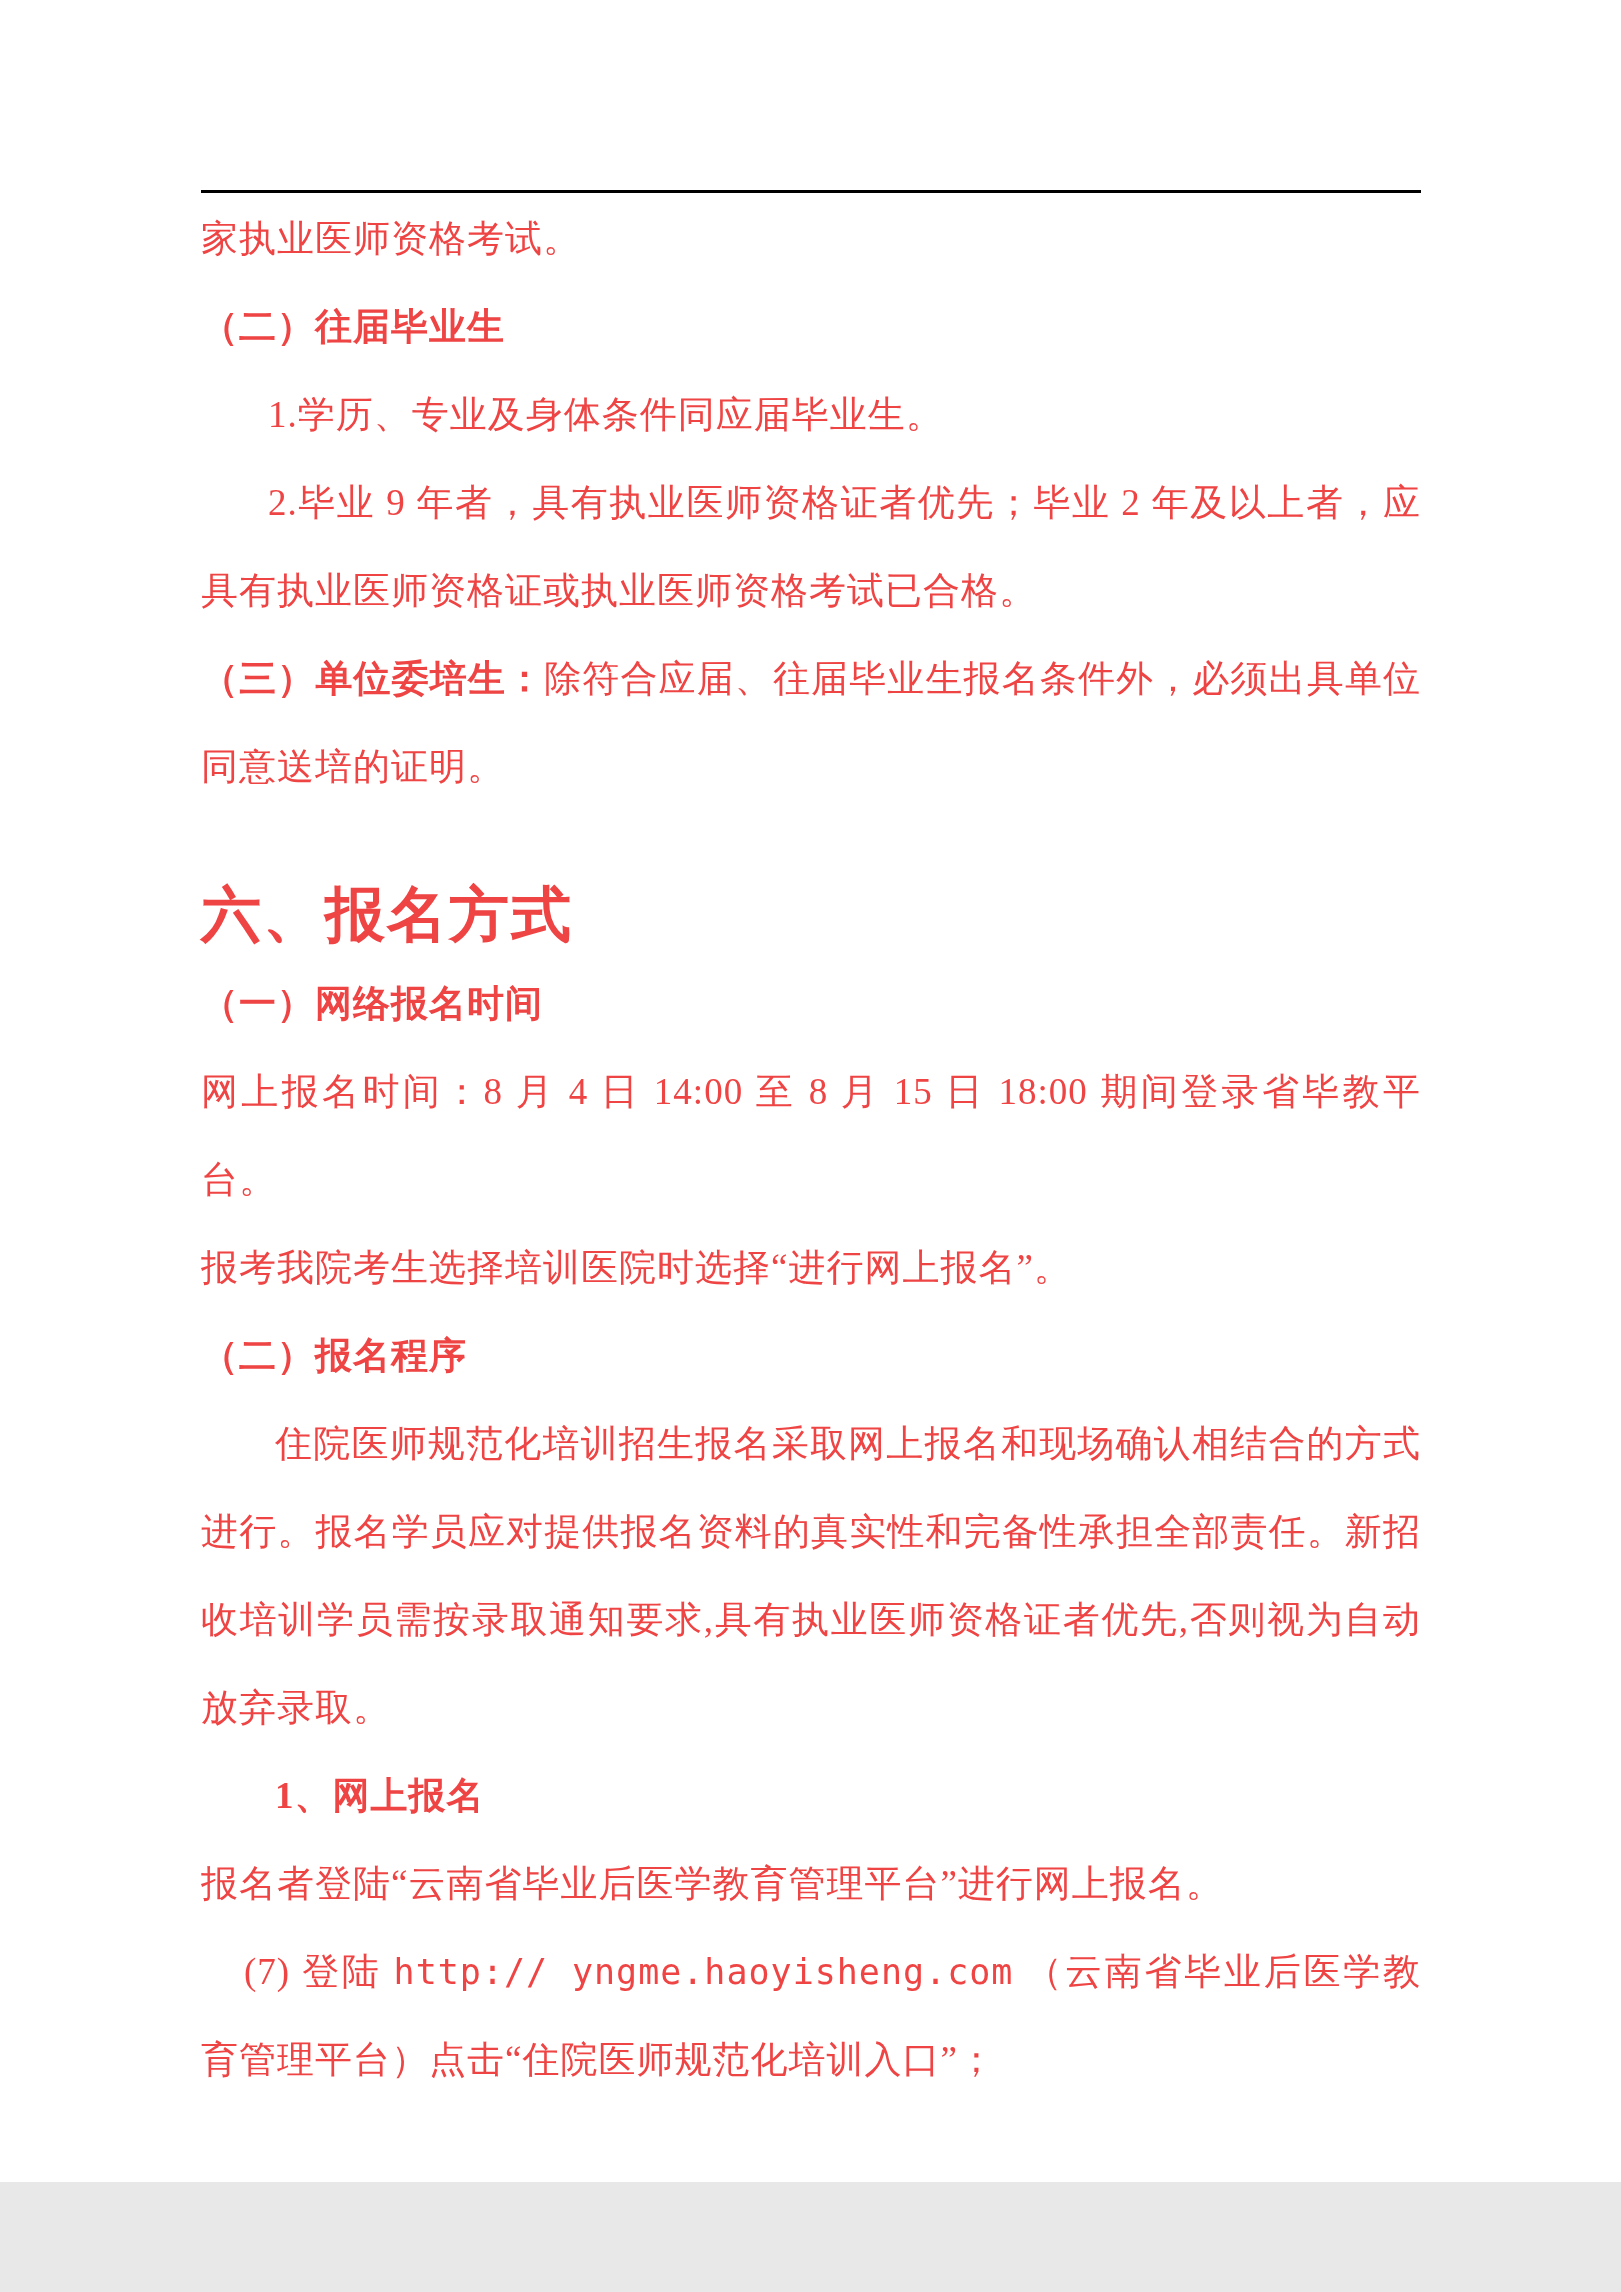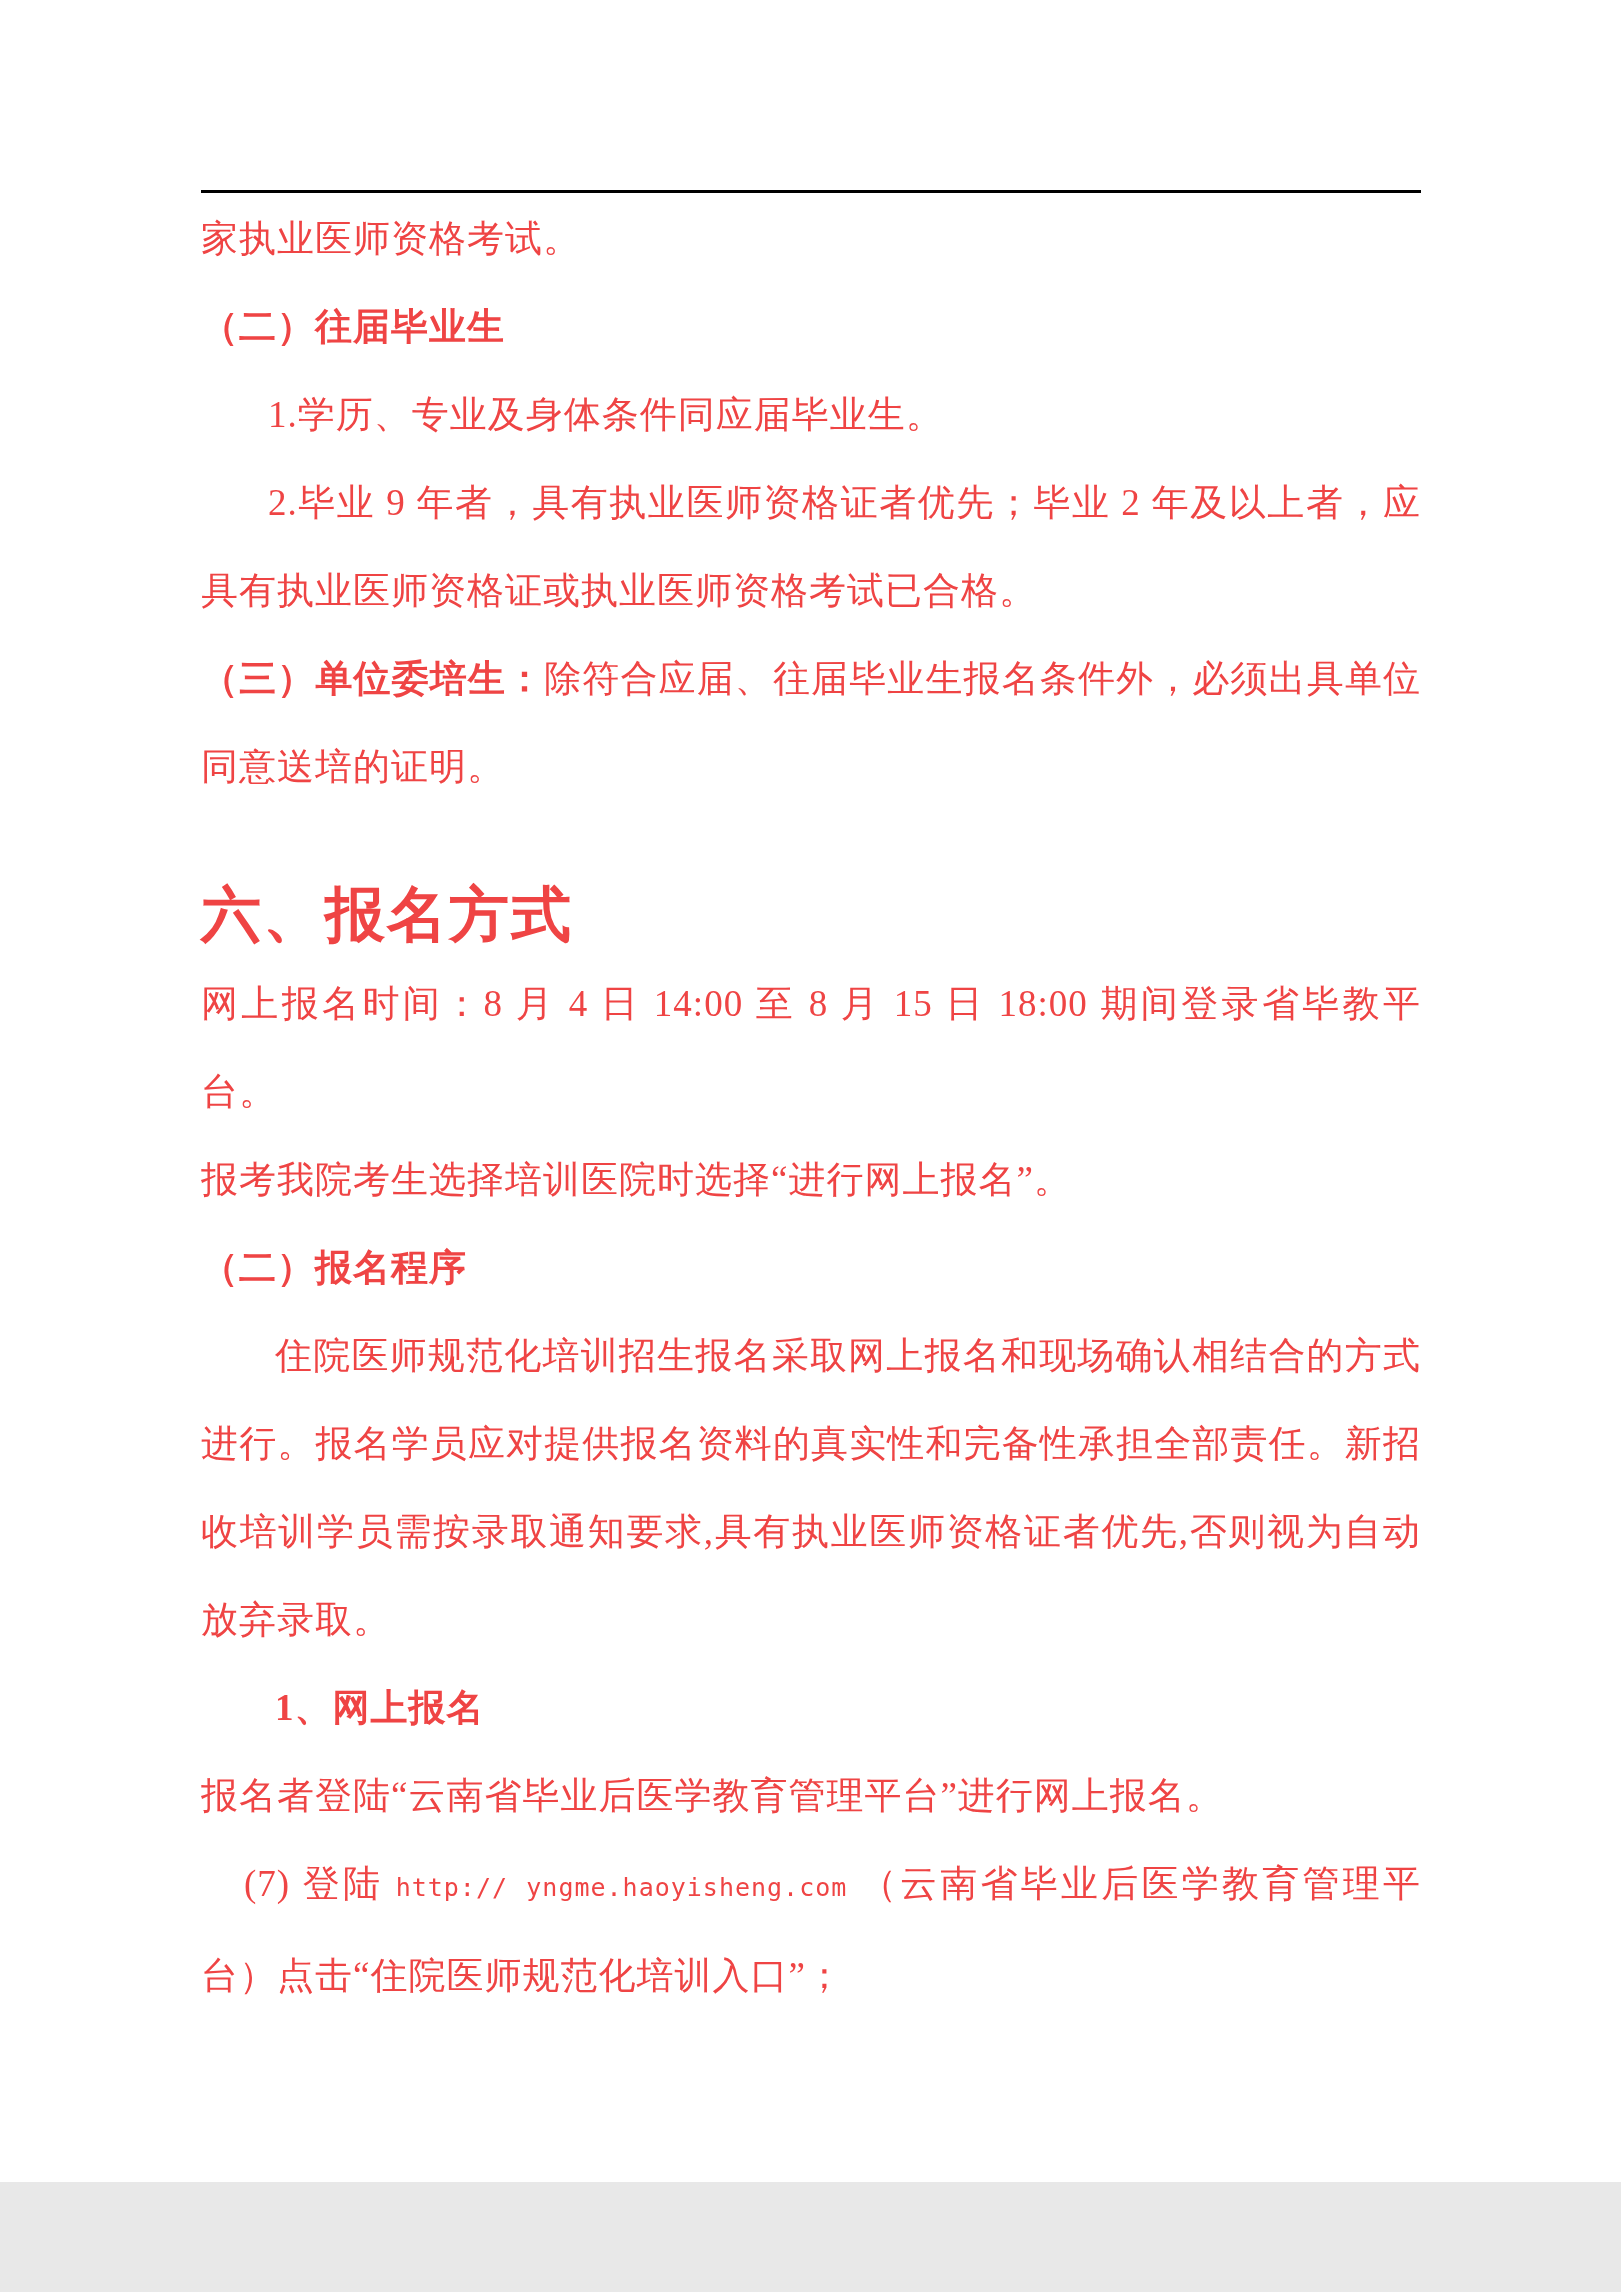--- a/index.html
+++ b/index.html
@@ -41,21 +41,21 @@
     font-weight: bold;
     line-height: 90px;
     margin-top: 59px;
     letter-spacing: 2px;
   }
   .indent-num  { text-indent: 67px; }
   .indent-para { text-indent: 74px; }
   .indent-sub  { text-indent: 43px; }
   .mono {
     font-family: "DejaVu Sans Mono", "Liberation Mono", monospace;
-    font-size: 25px;
+    font-size: 35px;
   }
 </style>
 </head>
 <body>
 
 <div class="page">
 
   <div class="top-rule"></div>
 
   <p class="body">家执业医师资格考试。</p>
@@ -63,20 +63,21 @@
   <p class="body bold">（二）往届毕业生</p>
 
   <p class="body indent-num">1.学历、专业及身体条件同应届毕业生。</p>
 
   <p class="body indent-num">2.毕业 9 年者，具有执业医师资格证者优先；毕业 2 年及以上者，应具有执业医师资格证或执业医师资格考试已合格。</p>
 
   <p class="body"><span class="bold">（三）单位委培生：</span><span>除符合应届、往届毕业生报名条件外，必须出具单位同意送培的证明。</span></p>
 
   <h1 class="h1">六、报名方式</h1>
 
+  <p class="body bold">（一）网络报名时间</p>
 
   <p class="body">网上报名时间：8 月 4 日 14:00 至 8 月 15 日 18:00 期间登录省毕教平台。</p>
 
   <p class="body">报考我院考生选择培训医院时选择“进行网上报名”。</p>
 
   <p class="body bold">（二）报名程序</p>
 
   <p class="body indent-para">住院医师规范化培训招生报名采取网上报名和现场确认相结合的方式进行。报名学员应对提供报名资料的真实性和完备性承担全部责任。新招收培训学员需按录取通知要求,具有执业医师资格证者优先,否则视为自动放弃录取。</p>
 
   <p class="body bold indent-para">1、网上报名</p>

